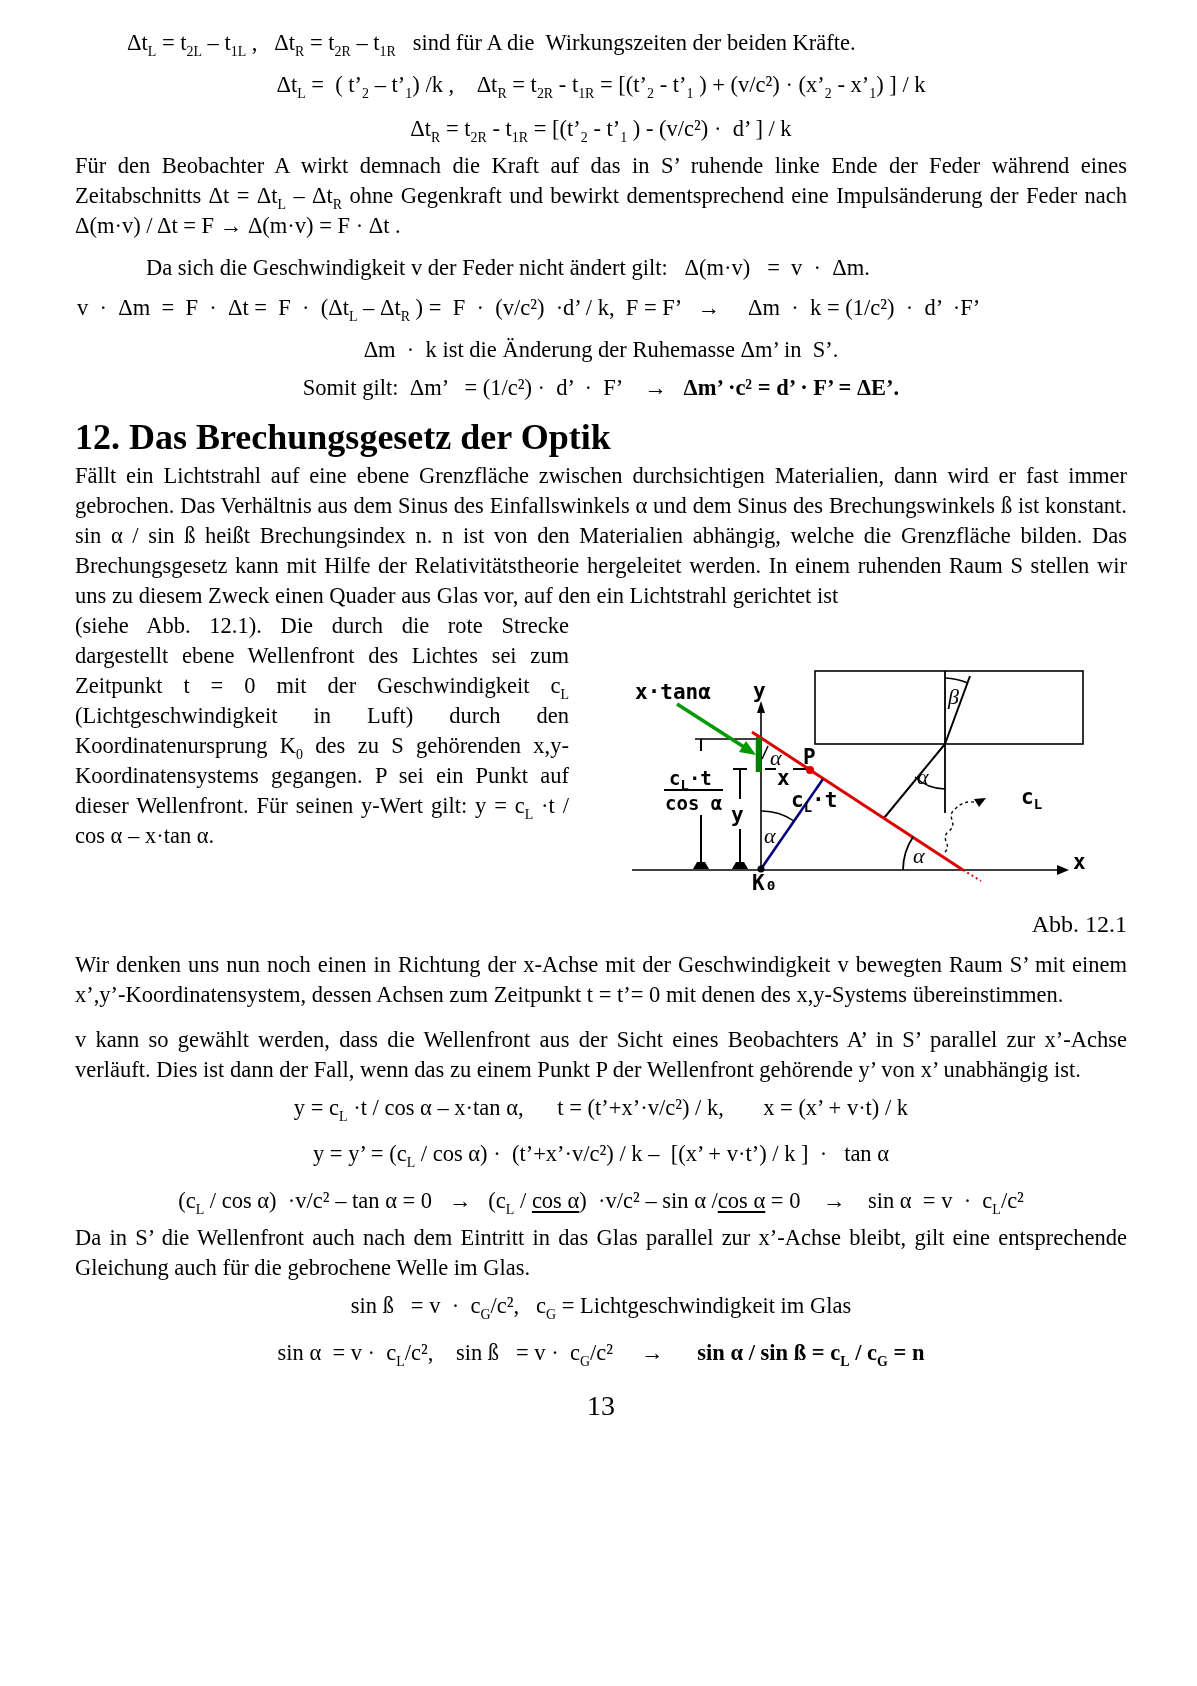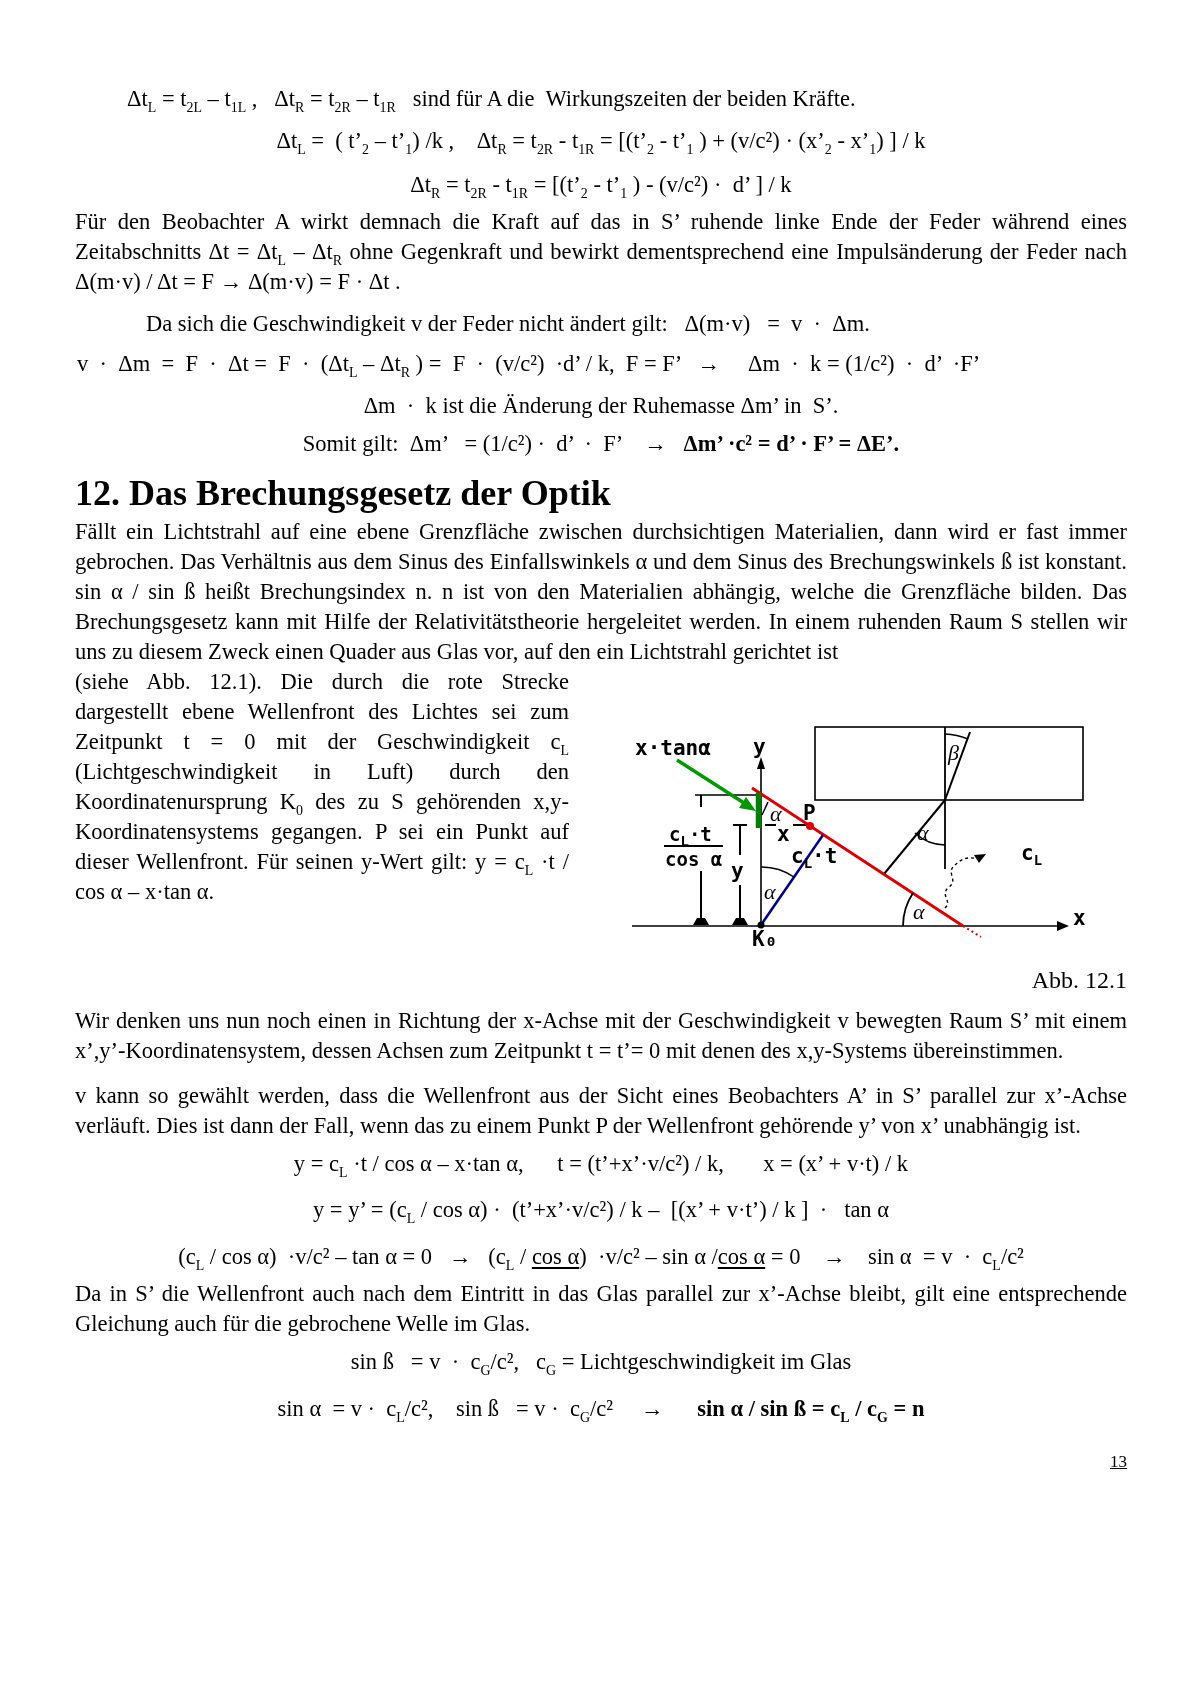--- a/index.html
+++ b/index.html
@@ -1,36 +1,36 @@
 <!DOCTYPE html>
 <html><head>
 <meta charset="utf-8">
 <style>
   html,body{margin:0;padding:0;background:#ffffff;}
   body{width:1197px;height:1686px;position:relative;font-family:"Liberation Serif",serif;color:#000;}
-  .page{position:absolute;inset:0;padding:41px 70px 0 75px;box-sizing:border-box;font-size:22.5px;line-height:30px;margin-top:43px;}
+  .page{position:absolute;inset:0;padding:28px 70px 0 75px;box-sizing:border-box;font-size:22.5px;line-height:30px;}
   .f{white-space:pre-wrap;margin:0;}
   .center{text-align:center;}
   .just{text-align:justify;margin:0;}
   p{margin:0;}
   sub{font-size:0.62em;line-height:0;}
   u{text-underline-offset:3px;}
   h1{font-size:36px;line-height:36px;margin:16px 0 6px 0;font-weight:bold;font-family:Liberation Serif, serif;}
   .mt12{margin-top:12px;} .mt14{margin-top:14px;} .mt7{margin-top:7px;}
   .mt8{margin-top:8px;} .mt5{margin-top:5px;} .mt11{margin-top:11px;} .mt15{margin-top:15px;}
   .mt16{margin-top:16px;} .mt17{margin-top:17px;}
   .ind-l1{margin-left:52px;}
   .ind-dasich{margin-left:71px;margin-top:12px;}
   .ind-vdm{margin-left:2px;margin-top:10px;}
   .cols{display:flex;align-items:flex-start;}
   .leftcol{width:506px;text-align:justify;}
   .rightcol{width:552px;margin-left:8px;}
   .fig{display:block;margin-top:36px;}
   .caption{text-align:right;font-size:24px;line-height:30px;margin-top:12px;}
-  .pagenum{text-align:right;font-size:17px;line-height:30px;margin-top:23px;text-decoration:underline;}
+  .pagenum{text-align:center;font-size:28px;line-height:30px;margin-top:23px;}
   
   .mlab{font-family:"DejaVu Sans Mono",monospace;font-weight:bold;font-size:21px;fill:#000;}
   .frlab{font-family:"DejaVu Sans Mono",monospace;font-weight:bold;font-size:19px;fill:#000;}
   .msub{font-size:14px;}
   .glab{font-family:"Liberation Serif",serif;font-style:italic;font-size:22px;fill:#000;}
 </style>
 </head>
 <body>
 
 <div class="page">

